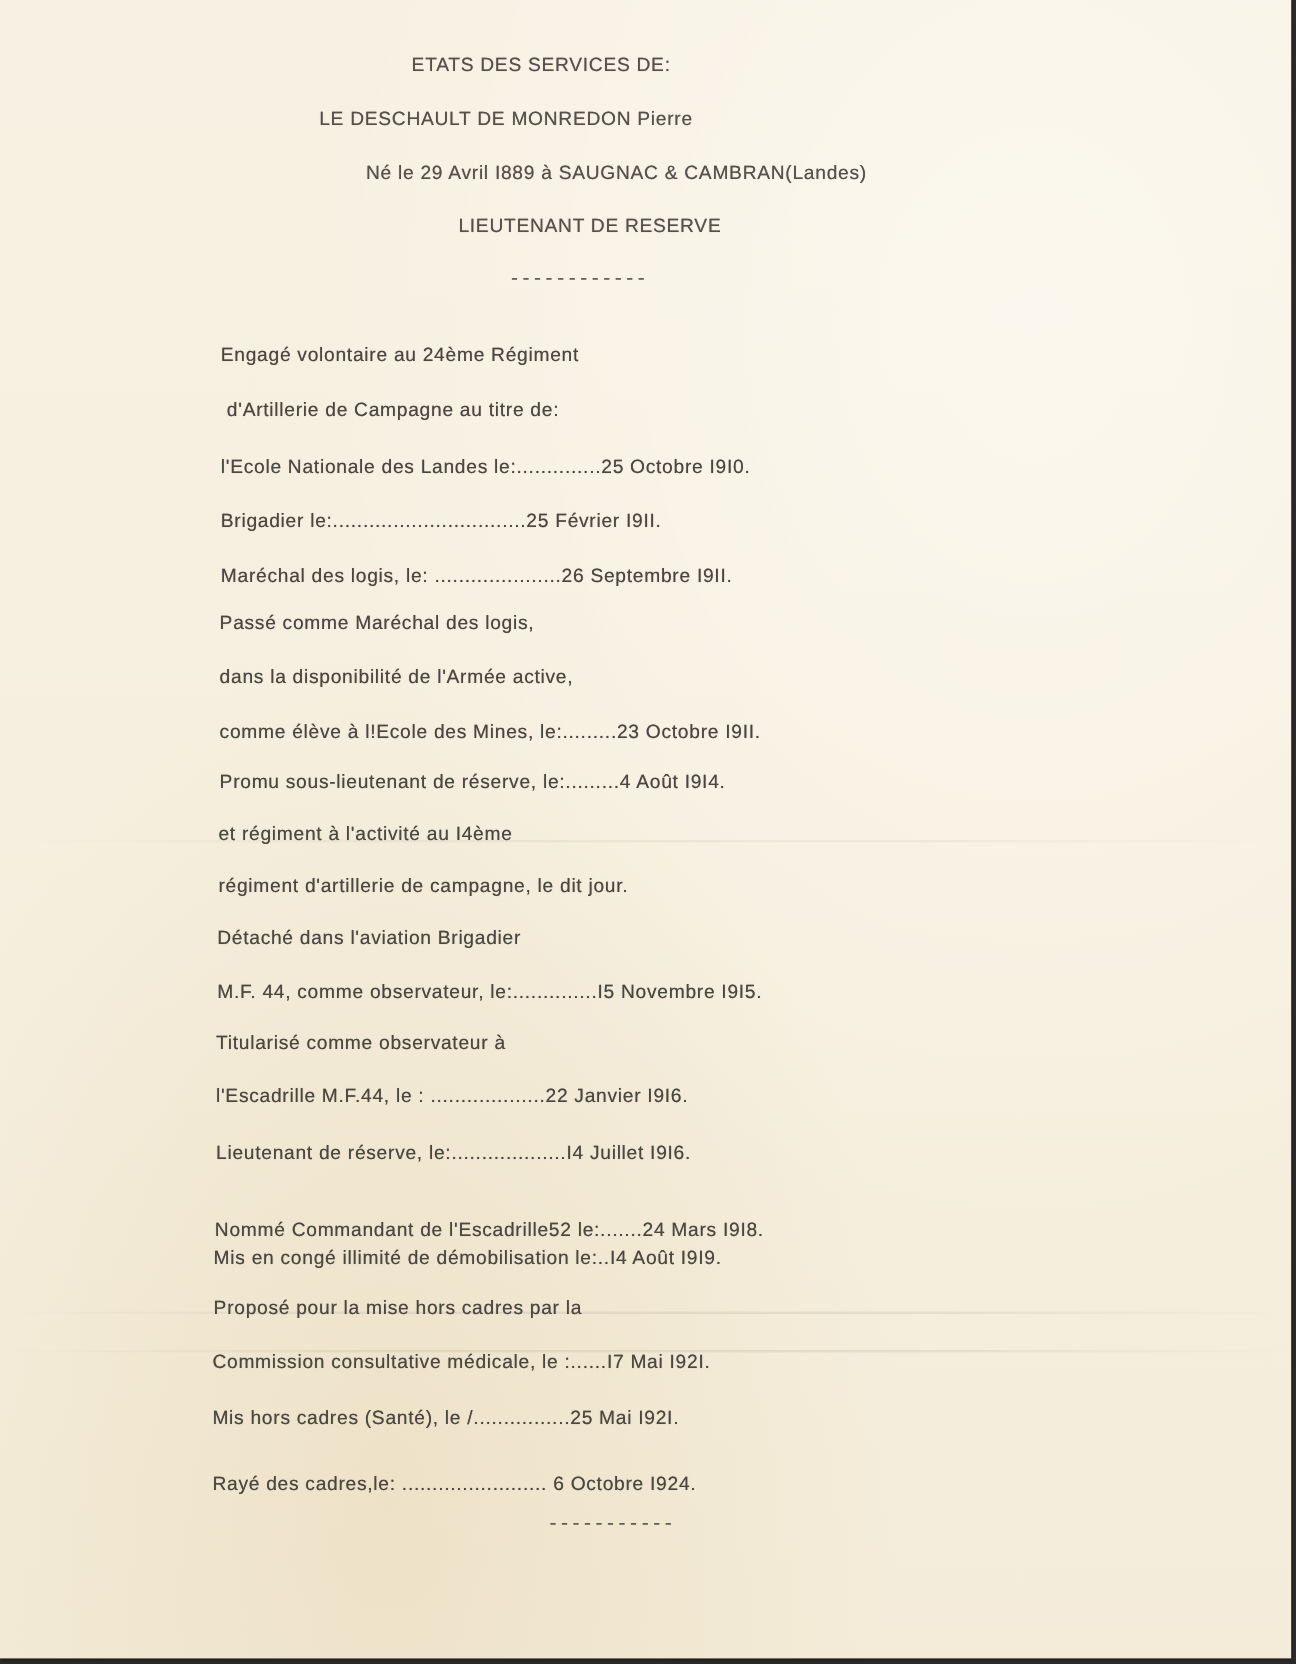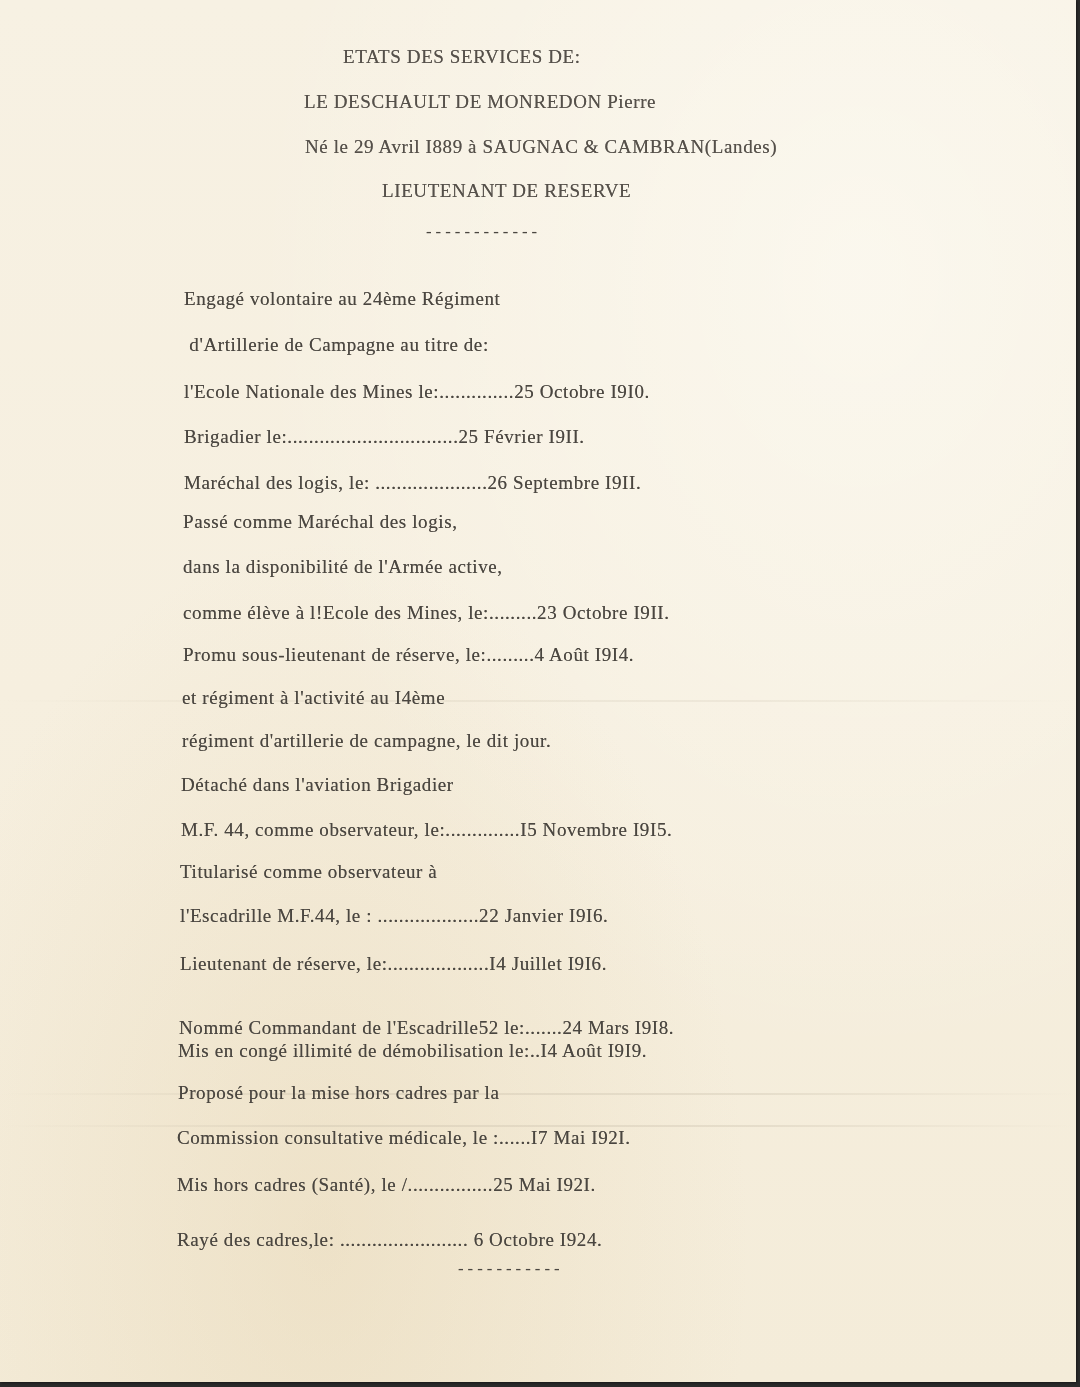--- a/index.html
+++ b/index.html
@@ -27,22 +27,22 @@
   }
   .fold {
     position: absolute;
     left: 0;
     width: 100%;
     height: 2px;
     background: linear-gradient(90deg, rgba(200,190,170,0) 0%, rgba(200,190,170,0.35) 30%, rgba(200,190,170,0.35) 70%, rgba(200,190,170,0) 100%);
   }
   .line {
     position: absolute;
-    font-family: Liberation Serif, serif;
-    font-size: 19px;
+    font-family: Liberation Sans, sans-serif;
+    font-size: 16px;
     color: #4a4640;
     white-space: pre;
     letter-spacing: 0.6px;
     line-height: 1;
     text-shadow: 0 0 0.6px rgba(60,55,50,0.6);
   }
   .header .line { color: #55504a; }
   .dashes {
     position: absolute;
     font-family: "Liberation Mono", "DejaVu Sans Mono", monospace;
@@ -55,30 +55,30 @@
 </head>
 <body>
 
 <div class="paper">
   <div class="fold" style="top:1093px;"></div>
   <div class="fold" style="top:1125px;"></div>
   <div class="fold" style="top:700px; opacity:0.6;"></div>
 
   <div class="header">
     <div class="line" style="left:343px; top:47px;">ETATS DES SERVICES DE:</div>
-    <div class="line" style="left:266px; top:92px;margin-left:38px;">LE DESCHAULT DE MONREDON Pierre</div>
+    <div class="line" style="left:266px; top:92px;">LE DESCHAULT DE MONREDON Pierre</div>
     <div class="line" style="left:305px; top:137px;">Né le 29 Avril I889 à SAUGNAC &amp; CAMBRAN(Landes)</div>
     <div class="line" style="left:382px; top:181px;">LIEUTENANT DE RESERVE</div>
     <div class="dashes" style="left:424px; top:224px;">------------</div>
   </div>
 
   <div class="body">
     <div class="line" style="left:184px; top:289px;">Engagé volontaire au 24ème Régiment</div>
     <div class="line" style="left:184px; top:335px;"> d'Artillerie de Campagne au titre de:</div>
-    <div class="line" style="left:184px; top:382px;">l'Ecole Nationale des Mines le:..............25 Octobre I9I0.</div>
+    <div class="line" style="left:184px; top:382px;">l'Ecole Nationale des Landes le:..............25 Octobre I9I0.</div>
     <div class="line" style="left:184px; top:427px;">Brigadier le:................................25 Février I9II.</div>
     <div class="line" style="left:184px; top:473px;">Maréchal des logis, le: .....................26 Septembre I9II.</div>
     <div class="line" style="left:183px; top:512px;">Passé comme Maréchal des logis,</div>
     <div class="line" style="left:183px; top:557px;">dans la disponibilité de l'Armée active,</div>
     <div class="line" style="left:183px; top:603px;">comme élève à l!Ecole des Mines, le:.........23 Octobre I9II.</div>
     <div class="line" style="left:183px; top:645px;">Promu sous-lieutenant de réserve, le:.........4 Août I9I4.</div>
     <div class="line" style="left:182px; top:688px;">et régiment à l'activité au I4ème</div>
     <div class="line" style="left:182px; top:731px;">régiment d'artillerie de campagne, le dit jour.</div>
     <div class="line" style="left:181px; top:775px;">Détaché dans l'aviation Brigadier</div>
     <div class="line" style="left:181px; top:820px;">M.F. 44, comme observateur, le:..............I5 Novembre I9I5.</div>

